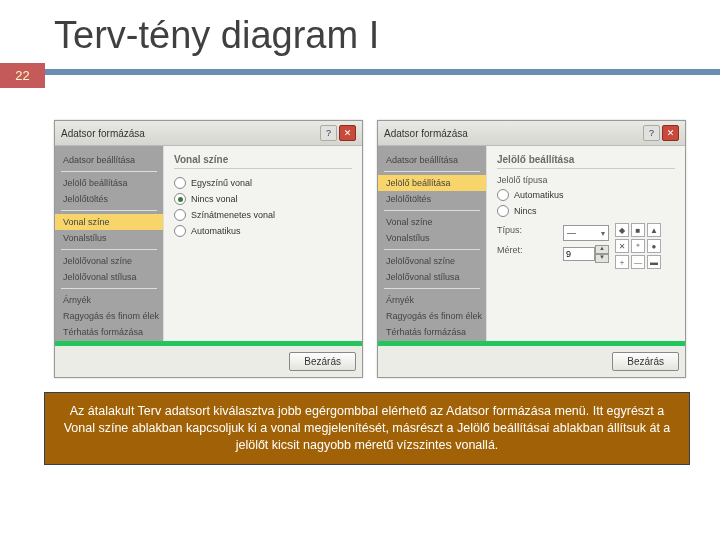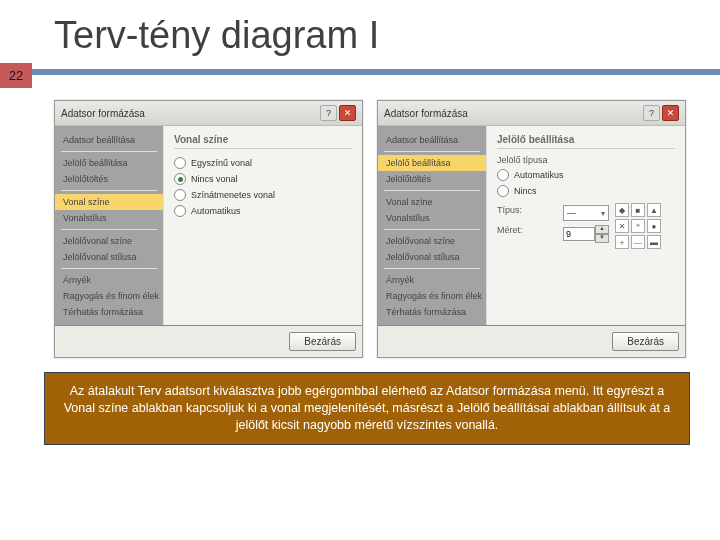--- a/index.html
+++ b/index.html
@@ -1,21 +1,21 @@
 <!DOCTYPE html>
 <html><head>
 <meta charset="utf-8">
 <style>
   body { margin:0; font-family: Arial, sans-serif; background:#fff; width:720px; height:540px; position:relative; }
   .title { font-size:38px; color:#404040; padding:14px 0 6px 54px; font-weight:normal; }
   .band { display:flex; align-items:stretch; }
-  .page-num { background:#c55a5a; color:#0f172a; width:32px; text-align:center; font-size:13px; padding:5px 0; }
+  .page-num { background:#c55a5a; color:#fef9c3; width:45px; text-align:center; font-size:13px; padding:5px 0; }
   .band-bar { background:#6b8db3; height:6px; flex:1; margin-top:6px; }
   .content { display:flex; gap:14px; padding:12px 34px 8px 54px; }
-  .dialog { flex:1; border:1px solid #999; background:#f3f3f0; font-size:9px; color:#333; box-shadow:0 0 2px rgba(0,0,0,.2); display:flex; flex-direction:column; height:256px; }
+  .dialog { flex:1; border:1px solid #999; background:#f3f3f0; font-size:9px; color:#333; box-shadow:0 0 2px rgba(0,0,0,.2); display:flex; flex-direction:column; height:256px;margin-top:20px; }
   .dlg-title { background:linear-gradient(#e9e9e5,#d6d6d0); padding:4px 6px; display:flex; align-items:center; border-bottom:1px solid #bbb; font-size:10px; }
   .dlg-title .spacer{flex:1;}
   .dlg-help, .dlg-close { width:15px; height:14px; display:inline-flex; align-items:center; justify-content:center; margin-left:2px; font-size:9px; }
   .dlg-help{ background:#e2e2dc; border:1px solid #aaa; border-radius:2px; color:#336;}
   .dlg-close{ background:#c94a3b; color:#fff; border:1px solid #8a2e22; border-radius:2px; }
   .dlg-body { display:flex; flex:1; overflow:hidden; }
   .side { width:108px; background:#a3a3a3; padding:6px 0; border-right:1px solid #ddd; }
   .side .item { padding:3px 8px; color:#444; cursor:default; white-space:nowrap; overflow:hidden; }
   .side .item.sel { background:#f7d56a; }
   .side .sep { border-top:1px solid #ddd; margin:3px 6px; }
@@ -25,21 +25,21 @@
   .radio, .chk { width:10px; height:10px; border:1px solid #888; border-radius:50%; background:#fff; display:inline-flex; align-items:center; justify-content:center; }
   .radio.sel::after{content:""; width:5px; height:5px; background:#3a7a3a; border-radius:50%;}
   .form-row{ display:flex; gap:18px; padding:2px 0; }
   .form-row .lbl{ width:48px; color:#555; }
   .combo{ flex:1; border:1px solid #999; background:#fff; height:14px; display:flex; align-items:center; padding:0 3px; position:relative; }
   .combo::after{content:"▾"; position:absolute; right:3px; color:#666; font-size:8px;}
   .spinner{ display:flex; align-items:center; }
   .spinner input{ width:26px; height:12px; border:1px solid #999; font-size:9px; padding:0 2px; }
   .spin-btns{ display:flex; flex-direction:column; }
   .spin-btns span{ width:12px; height:7px; background:#e4e4de; border:1px solid #999; font-size:6px; line-height:5px; text-align:center; color:#555; }
-  .dlg-foot{ padding:6px; text-align:right; border-top:1px solid #22c55e; background:#ecece6; }
+  .dlg-foot{ padding:6px; text-align:right; border-top:5px solid #22c55e; background:#ecece6; }
   .btn{ display:inline-block; border:1px solid #888; background:linear-gradient(#fdfdfd,#e4e4de); padding:3px 14px; font-size:10px; border-radius:2px; }
   .caption-box{ margin:6px 30px 0 44px; background:#a16207; border:1px solid #33404d; padding:10px 14px; color:#fff; font-size:12.5px; text-align:center; line-height:1.35; }
   .marker-shapes{ display:flex; gap:2px; flex-wrap:wrap; width:60px;}
   .marker-shapes span{width:12px;height:12px;border:1px solid #aaa;background:#fff;display:inline-flex;align-items:center;justify-content:center;font-size:8px;color:#555;}
 </style>
 </head>
 <body>
 
 <div class="title">Terv-tény diagram I</div>
 

